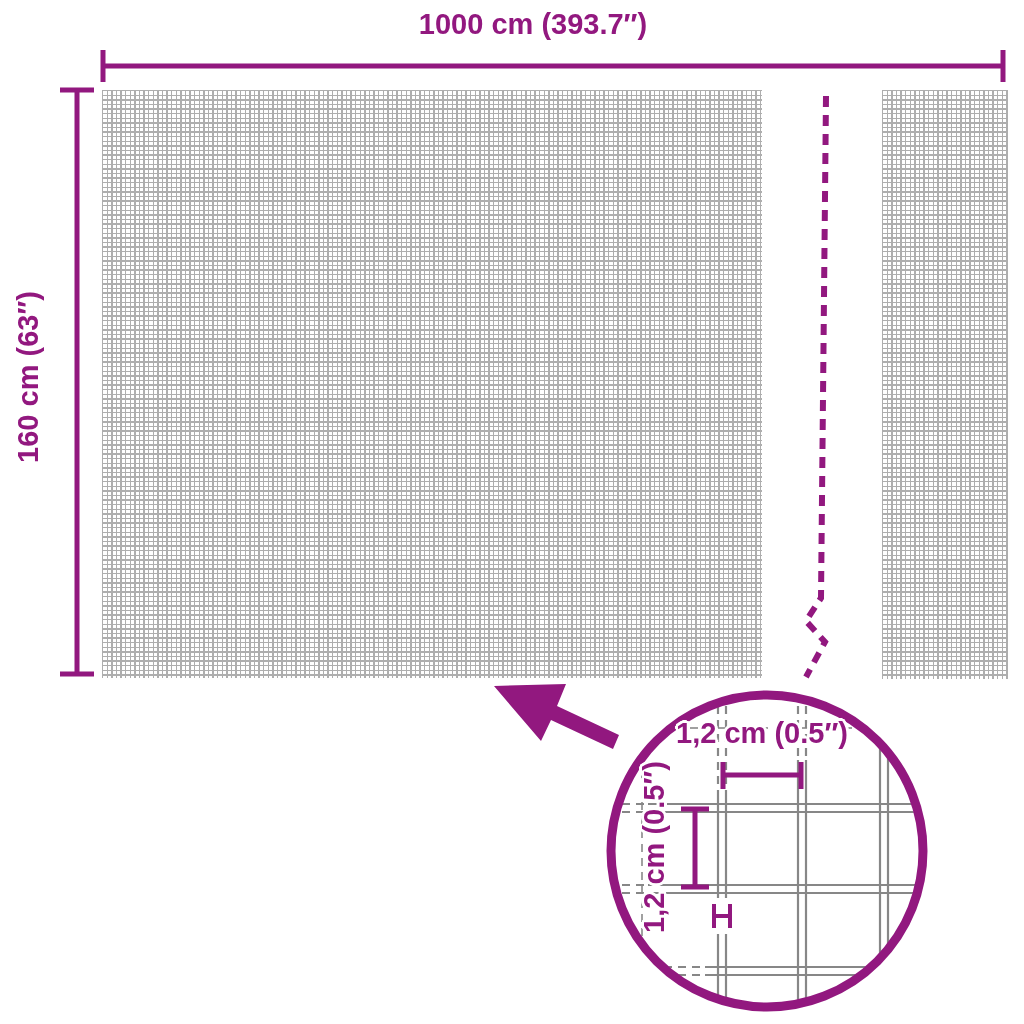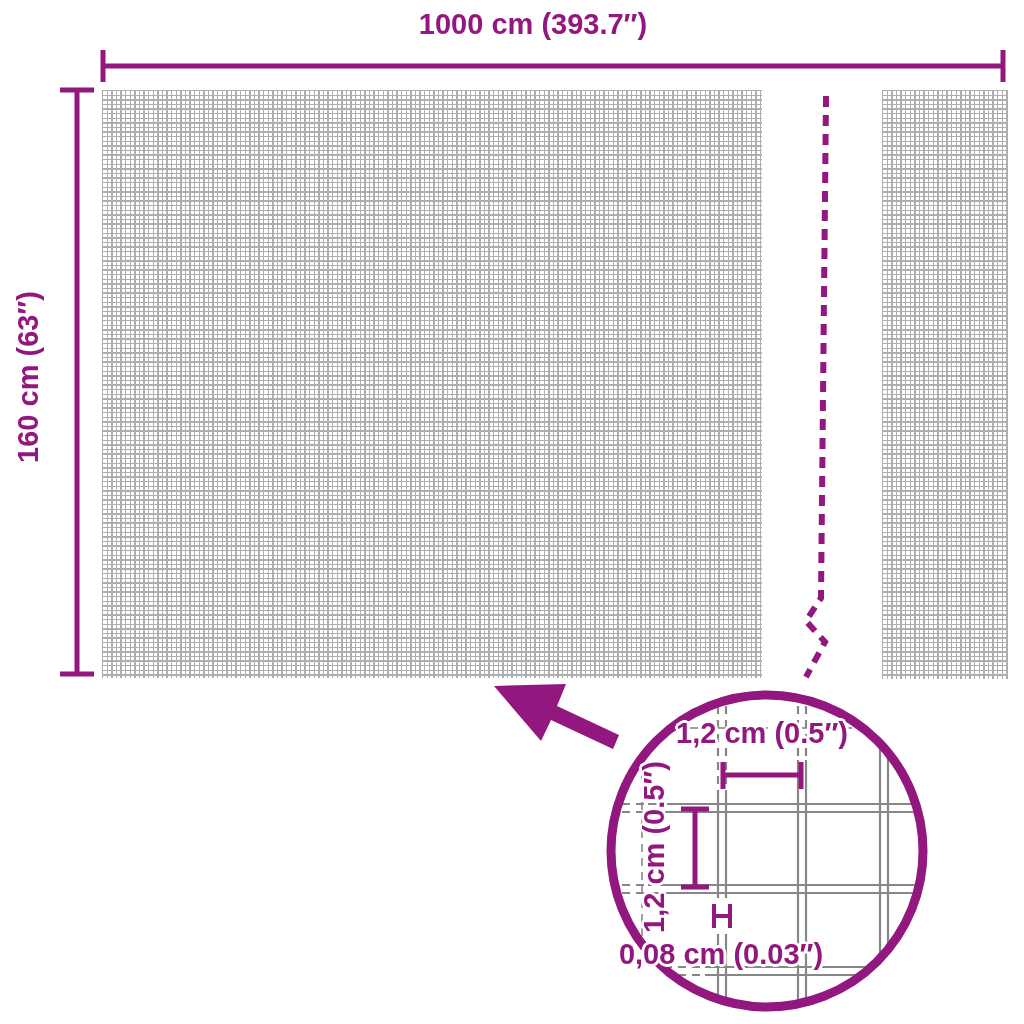--- a/index.html
+++ b/index.html
@@ -135,15 +135,14 @@
   </svg>
 
   <div class="dim-label" style="left:533px;top:24px;">1000 cm (393.7″)</div>
 
   <div class="dim-label rot" style="left:28px;top:377px;">160 cm (63″)</div>
 
   <div class="dim-label halo" style="left:762px;top:733px;">1,2 cm (0.5″)</div>
 
   <div class="dim-label rot halo" style="left:654px;top:847px;">1,2 cm (0.5″)</div>
 
-  <div class="dim-label halo" style="left:721px;top:954px;">0,08 cm (0.03″)</div>
 
 </div>
 
 </body></html>

